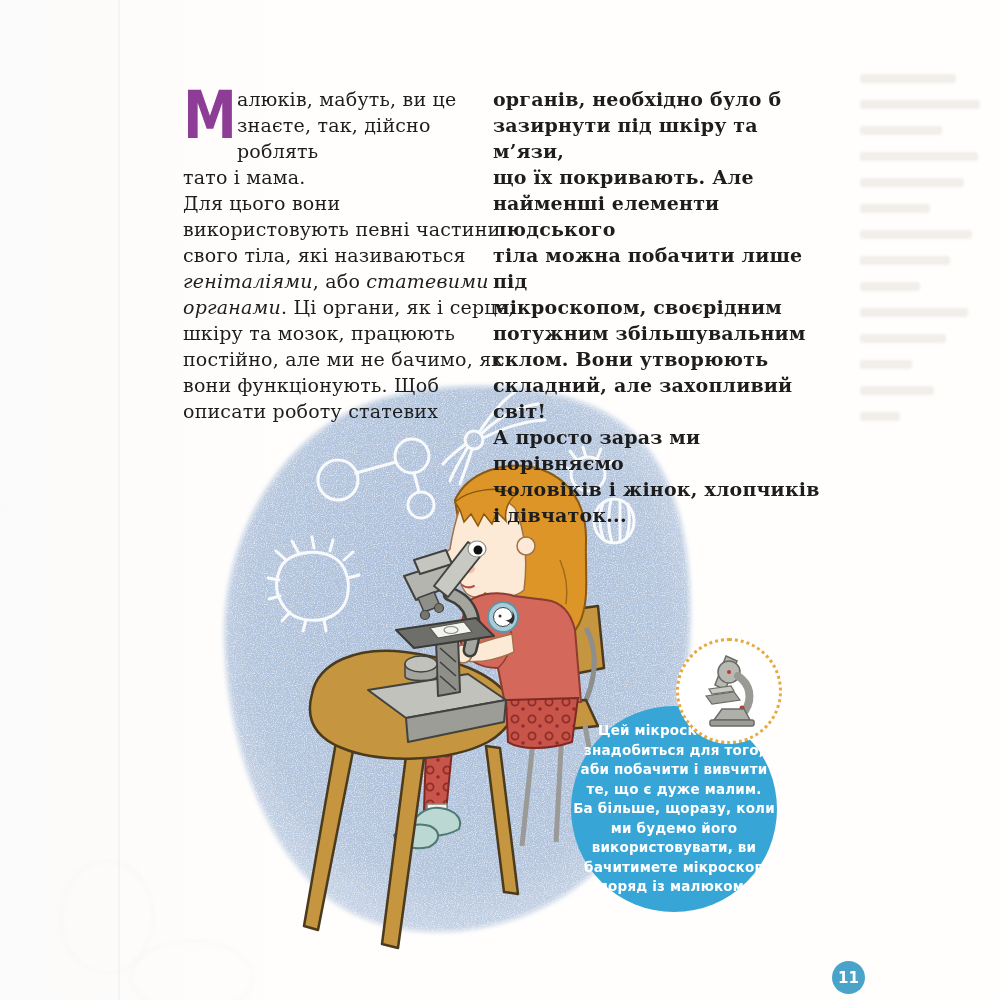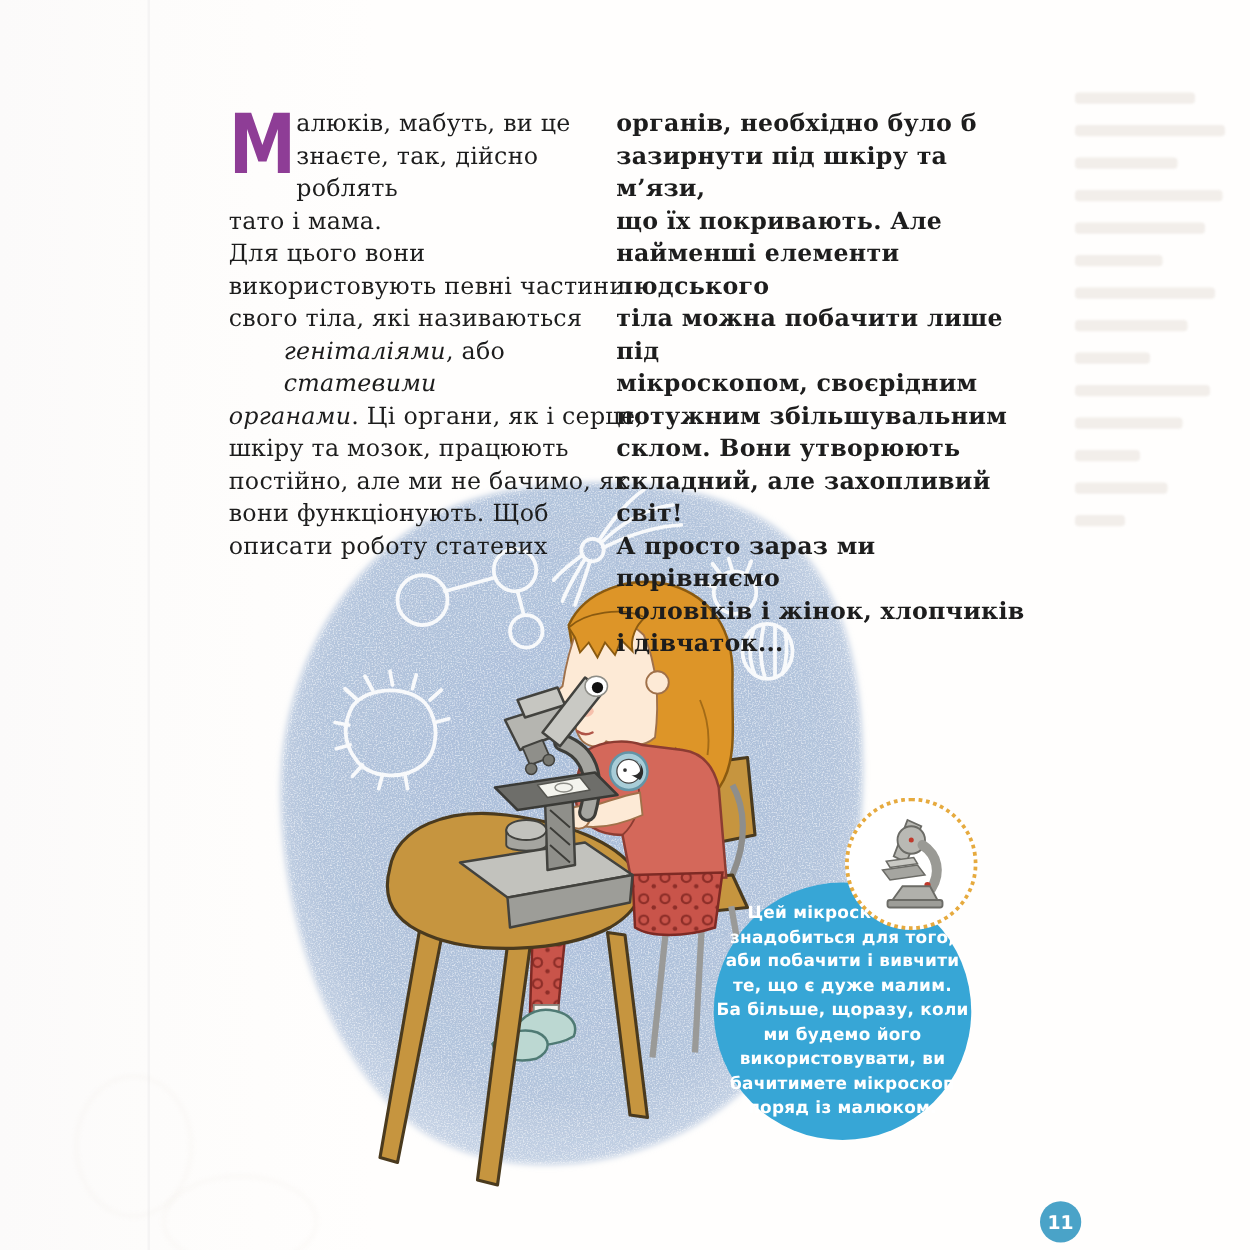--- a/index.html
+++ b/index.html
@@ -15,21 +15,21 @@
   .col{position:absolute;z-index:2;font-size:19px;line-height:26px;
     letter-spacing:.2px;white-space:pre-line;}
   .col-left{left:183px;top:60px;width:332px;}
   .col-right{left:493px;top:60px;width:330px;font-weight:bold;}
   .dropcap{
     float:left;height:52px;width:46px;margin:4px 8px 0 0;
     font-family:"DejaVu Sans","Liberation Sans",sans-serif;font-weight:bold;
     font-size:66px;line-height:52px;color:#8e3d96;
     transform:scaleX(.82);transform-origin:left top;white-space:normal;
   }
-  .ital{font-style:italic;margin-left:44px;}
+  .ital{font-style:italic;}
   
   .illus{position:absolute;left:0;top:0;z-index:1;}
   
   .callout{
     position:absolute;left:571px;top:706px;width:206px;height:206px;
     background:#37a6d6;border-radius:50%;z-index:3;
     display:flex;align-items:center;justify-content:center;text-align:center;
   }
   .callout-text{
     font-family:"DejaVu Sans","Liberation Sans",sans-serif;

